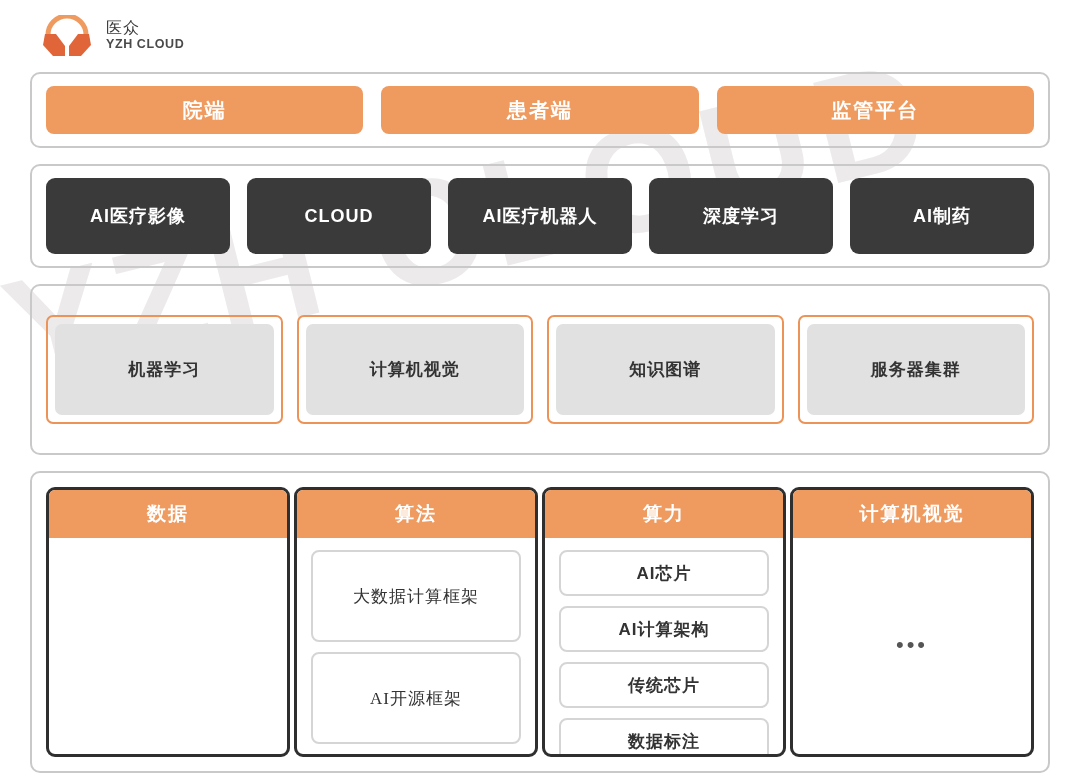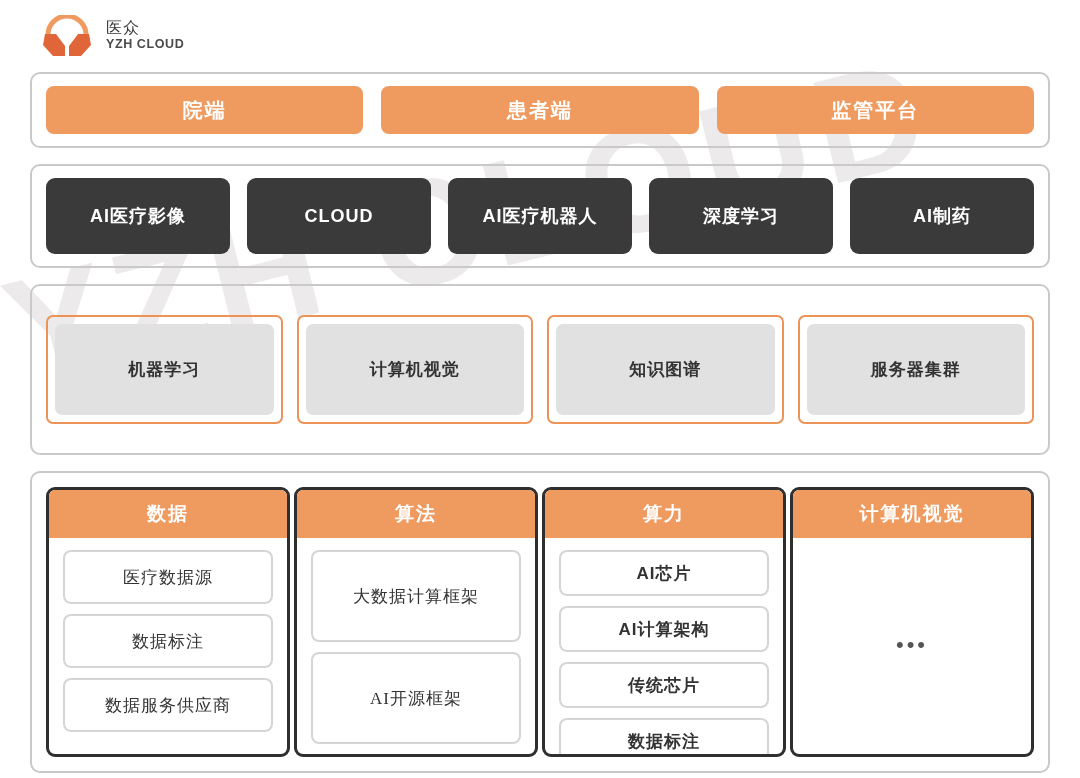--- a/index.html
+++ b/index.html
@@ -221,25 +221,20 @@
     </div>
     <div class="tech-box">
       <div class="tech-pill">服务器集群</div>
     </div>
   </div>
 
   <div class="shell row-infra">
 
     <div class="infra-col" data-count="3">
       <div class="infra-head">数据</div>
-      <div class="infra-body spread">
-        <div class="infra-pill">医疗数据源</div>
-        <div class="infra-pill">数据标注</div>
-        <div class="infra-pill">数据服务供应商</div>
-      </div>
     </div>
 
     <div class="infra-col" data-count="2">
       <div class="infra-head">算法</div>
       <div class="infra-body spread">
         <div class="infra-pill">大数据计算框架</div>
         <div class="infra-pill">AI开源框架</div>
       </div>
     </div>
 

